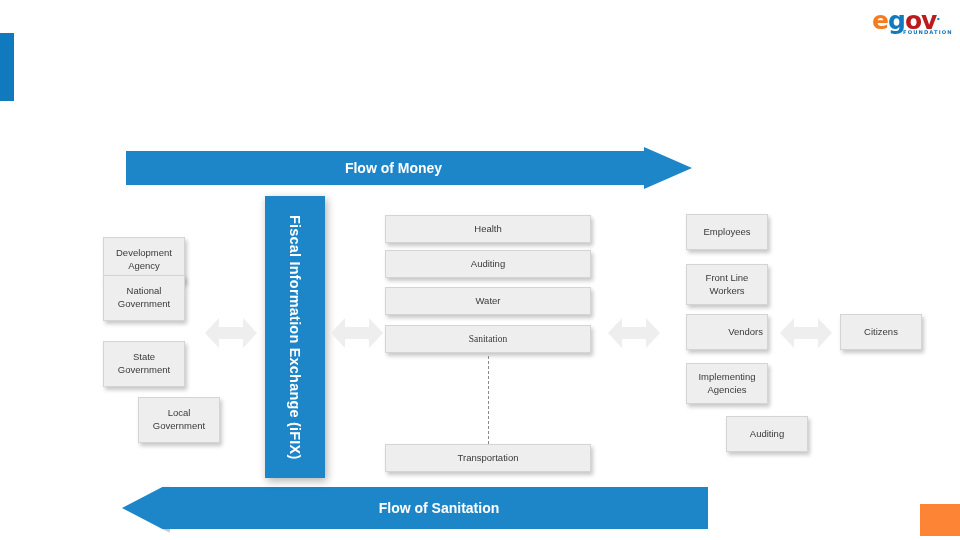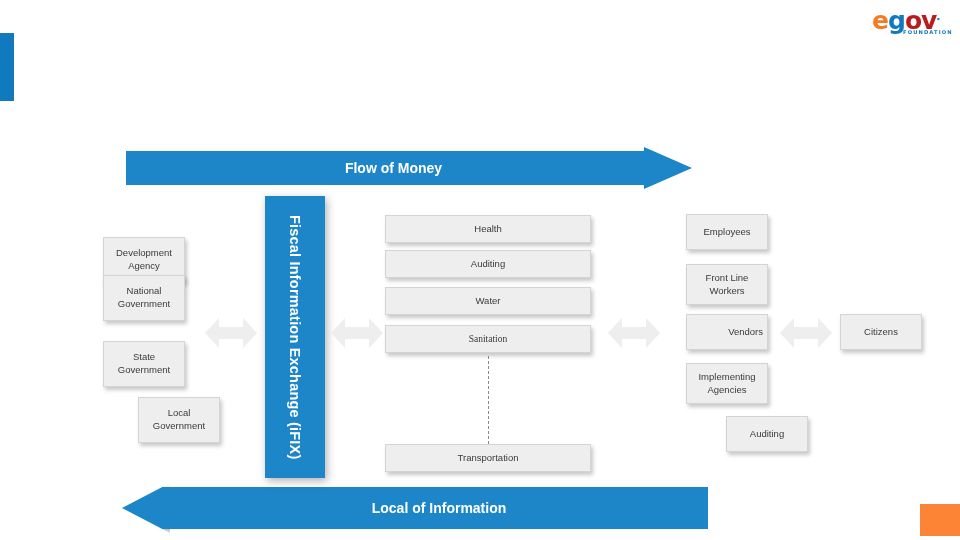--- a/index.html
+++ b/index.html
@@ -167,21 +167,21 @@
 <div class="logo">
   <div class="logo-word"><span class="logo-e">e</span><span class="logo-g">g</span><span class="logo-ov">ov</span><span class="logo-dot">.</span></div>
   <div class="logo-sub">FOUNDATION</div>
 </div>
 
 <div class="flow-arrow flow-money">
   <span>Flow of Money</span>
 </div>
 
 <div class="flow-arrow flow-information">
-  <span>Local of Information</span>
+  <span>Flow of Sanitation</span>
 </div>
 
 <div class="ifix-panel">
   <div class="ifix-label">Fiscal Information Exchange (iFIX)</div>
 </div>
 
 <div class="node" style="left:103px; top:209px; width:82px; height:46px;margin-top:28px;">
     <span>Development Agency</span>
   </div>
 <div class="node" style="left:103px; top:275px; width:82px; height:46px;">

